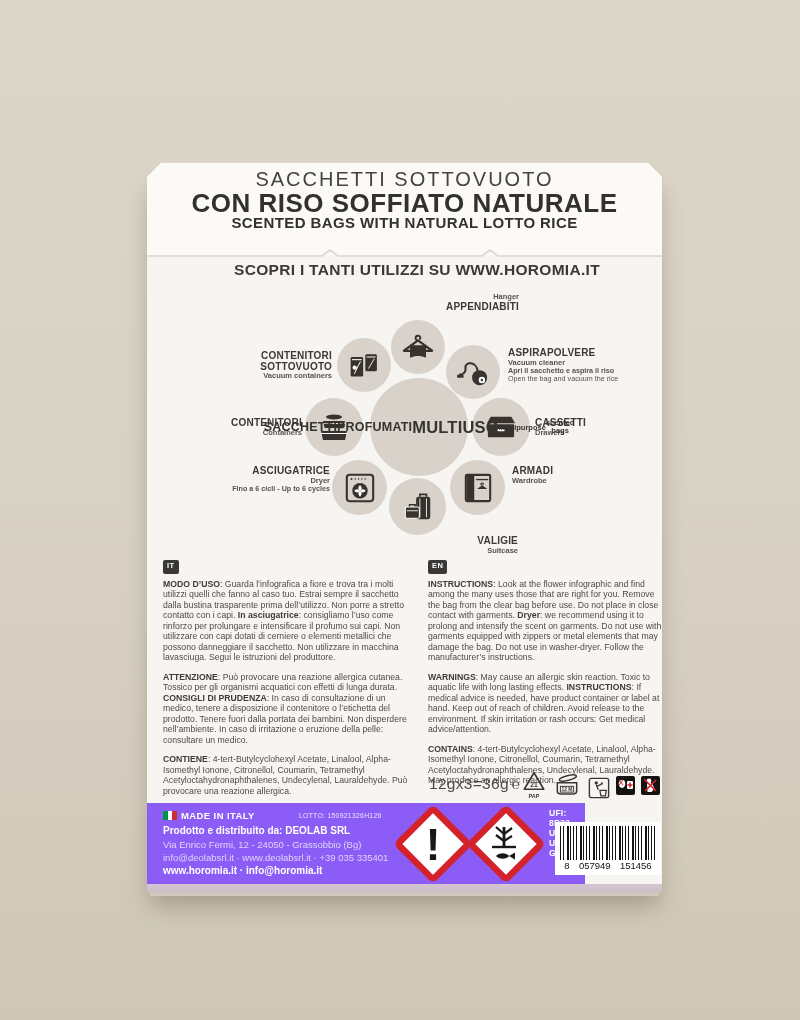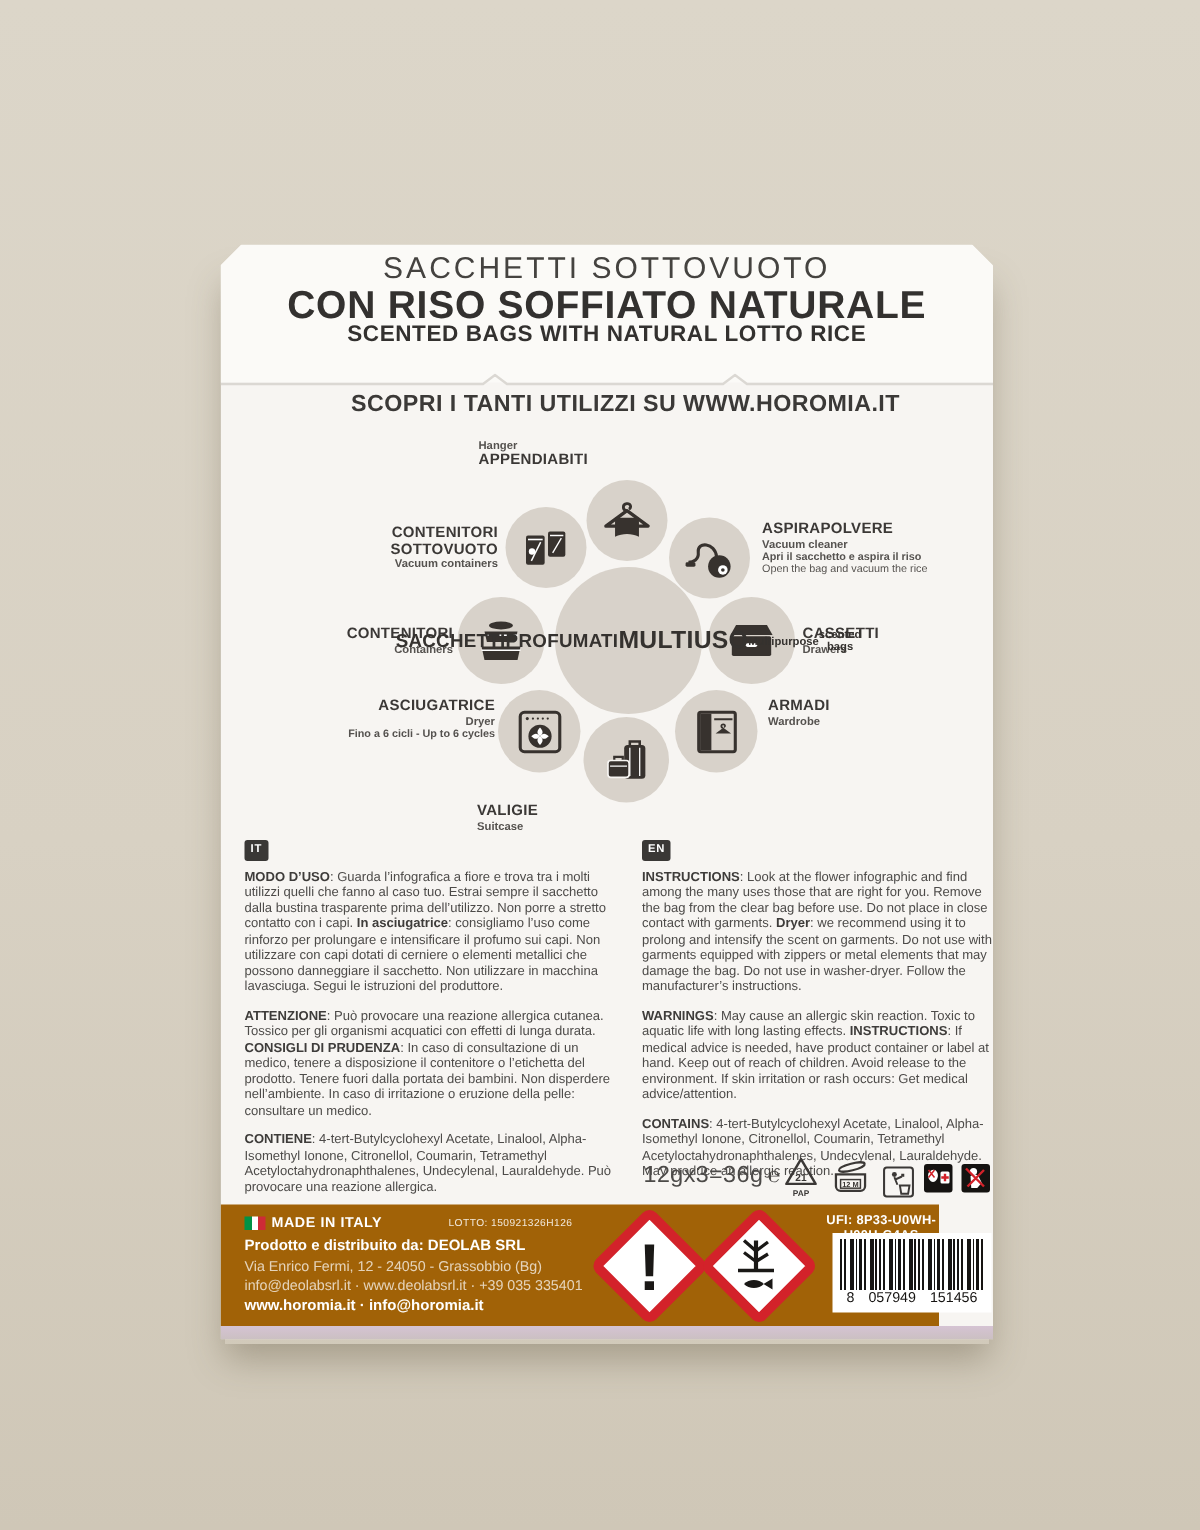--- a/index.html
+++ b/index.html
@@ -31,40 +31,40 @@
           border-radius:50%;background:#d8d2ca;text-align:center;color:#35322f;
           display:flex;flex-direction:row;align-items:center;justify-content:center;}
   .cc-t{font-size:12.5px;font-weight:bold;line-height:13px;letter-spacing:.2px;}
   .cc-m{font-size:16.5px;font-weight:bold;line-height:18px;letter-spacing:.2px;}
   .cc-s{font-size:7.5px;font-weight:bold;line-height:8.5px;margin-top:2px;}
   .lbl{position:absolute;color:#3b3836;}
   .lbl .big{font-size:10px;font-weight:bold;line-height:10.5px;letter-spacing:.2px;}
   .lbl .sml{font-size:7.5px;line-height:8.5px;font-weight:bold;color:#55524f;}
   .lbl .note{font-size:7.2px;line-height:8px;font-weight:bold;color:#55524f;}
   .ta-r{text-align:right;}
-  .ta-c{text-align:left;}
+  .ta-c{text-align:right;}
   
   .badge{display:inline-block;background:#3a3836;color:#fff;font-size:7.5px;
          font-weight:bold;padding:1px 4px 2px;border-radius:2px;letter-spacing:.5px;}
   .col{position:absolute;color:#4d4b49;font-size:8.7px;line-height:10.5px;}
   .col p{margin:0 0 9px;}
   .col b{color:#3e3c3a;}
   .col-it{left:16px;top:397px;width:250px;}
   .col-en{left:281px;top:397px;width:234px;}
   .col .badge{margin-bottom:5px;}
   
   .weight{position:absolute;left:282px;top:612px;font-size:15.5px;color:#4c4a48;
           letter-spacing:.3px;}
   .esign{font-size:14px;margin-left:3px;}
   .symbols{position:absolute;right:2px;top:606px;display:flex;align-items:flex-end;gap:6px;}
   .sym{display:flex;flex-direction:column;align-items:center;color:#3b3836;}
   .sym .cap{font-size:5.5px;font-weight:bold;line-height:6px;}
   .blacksq{width:19px;height:19px;background:#151311;border-radius:2px;margin-bottom:4px;}
   
-  .band{position:absolute;left:0;top:640px;width:479px;height:81px;background:#a16207;text-align:center;}
+  .band{position:absolute;left:0;top:640px;width:438px;height:81px;background:#8b5cf6;}
   .band-strip{position:absolute;left:0;top:721px;width:515px;height:9px;
               background:linear-gradient(180deg,#d5c3d3,#cbc0c2);}
   .band .w{color:#ffffff;position:absolute;}
   .flag{position:absolute;left:16px;top:8px;width:14px;height:9px;display:flex;}
   .flag i{flex:1;}
   .made{left:34px;top:7px;font-size:9.5px;font-weight:bold;letter-spacing:.4px;}
   .lot{left:152px;top:9px;font-size:6.8px;opacity:.85;letter-spacing:.3px;}
   .producer{left:16px;top:22px;font-size:10px;font-weight:bold;}
   .addr{left:16px;top:36px;font-size:9.5px;opacity:.72;}
   .cont{left:16px;top:49px;font-size:9.5px;opacity:.72;}

